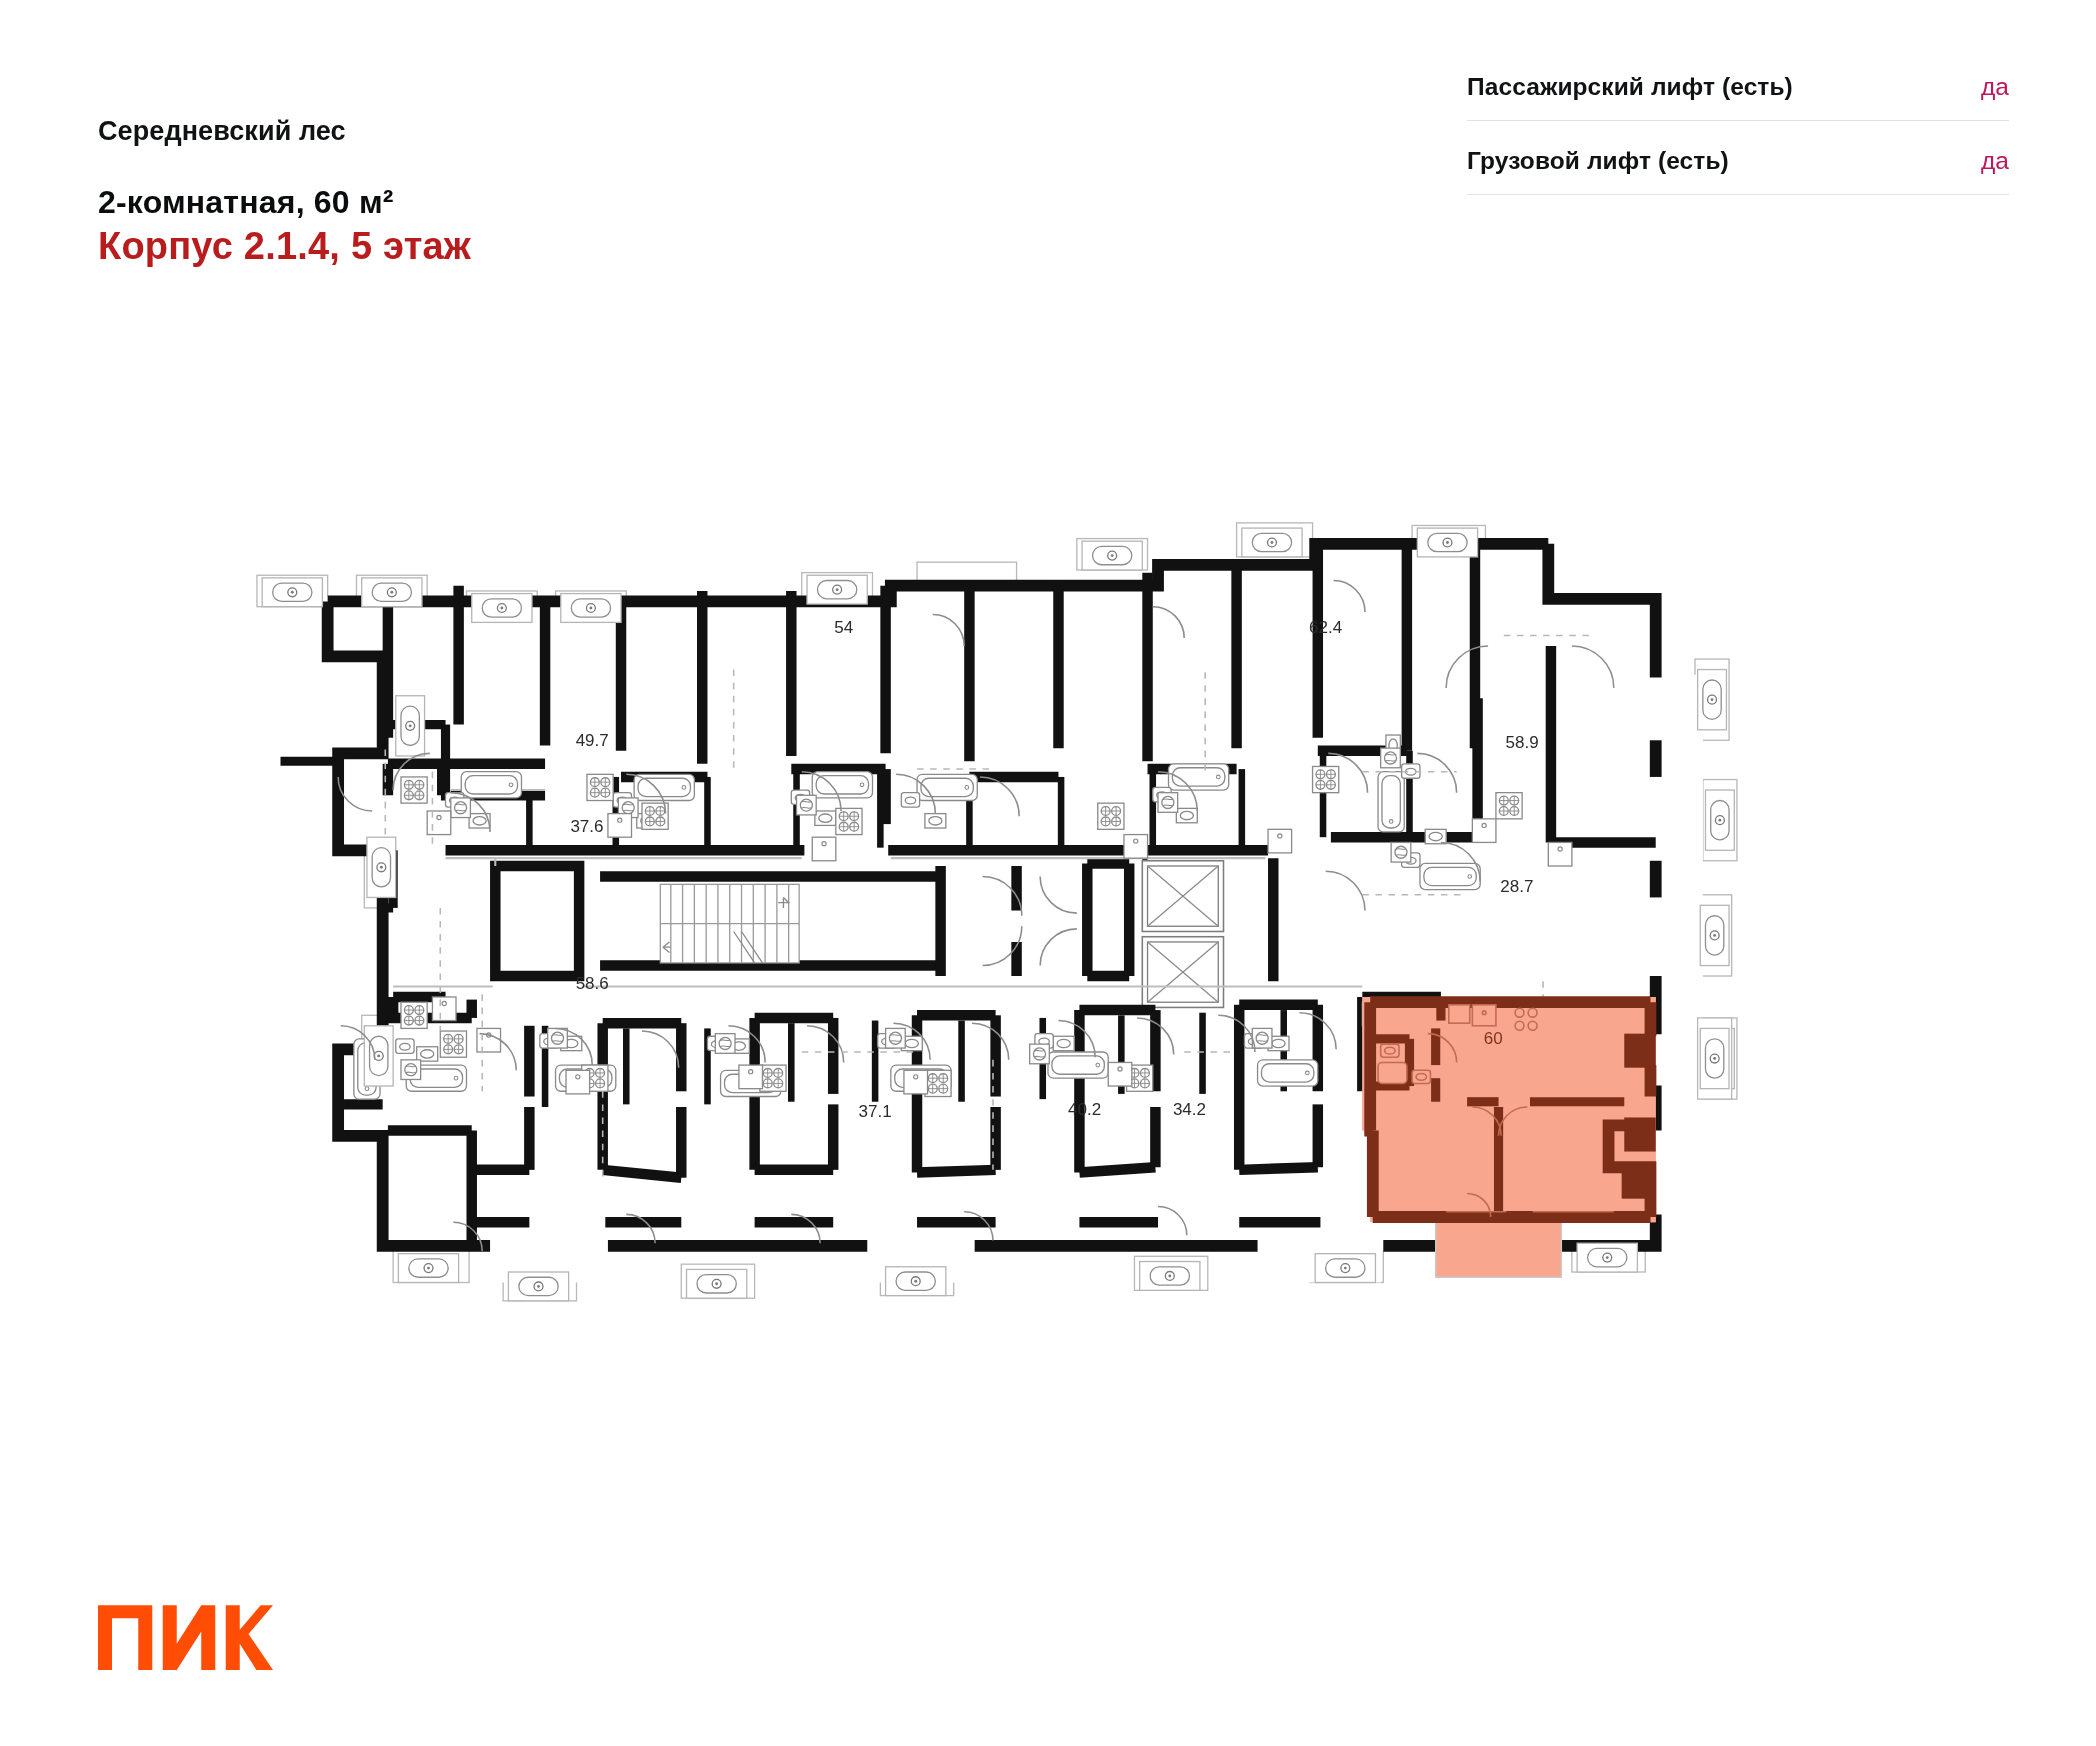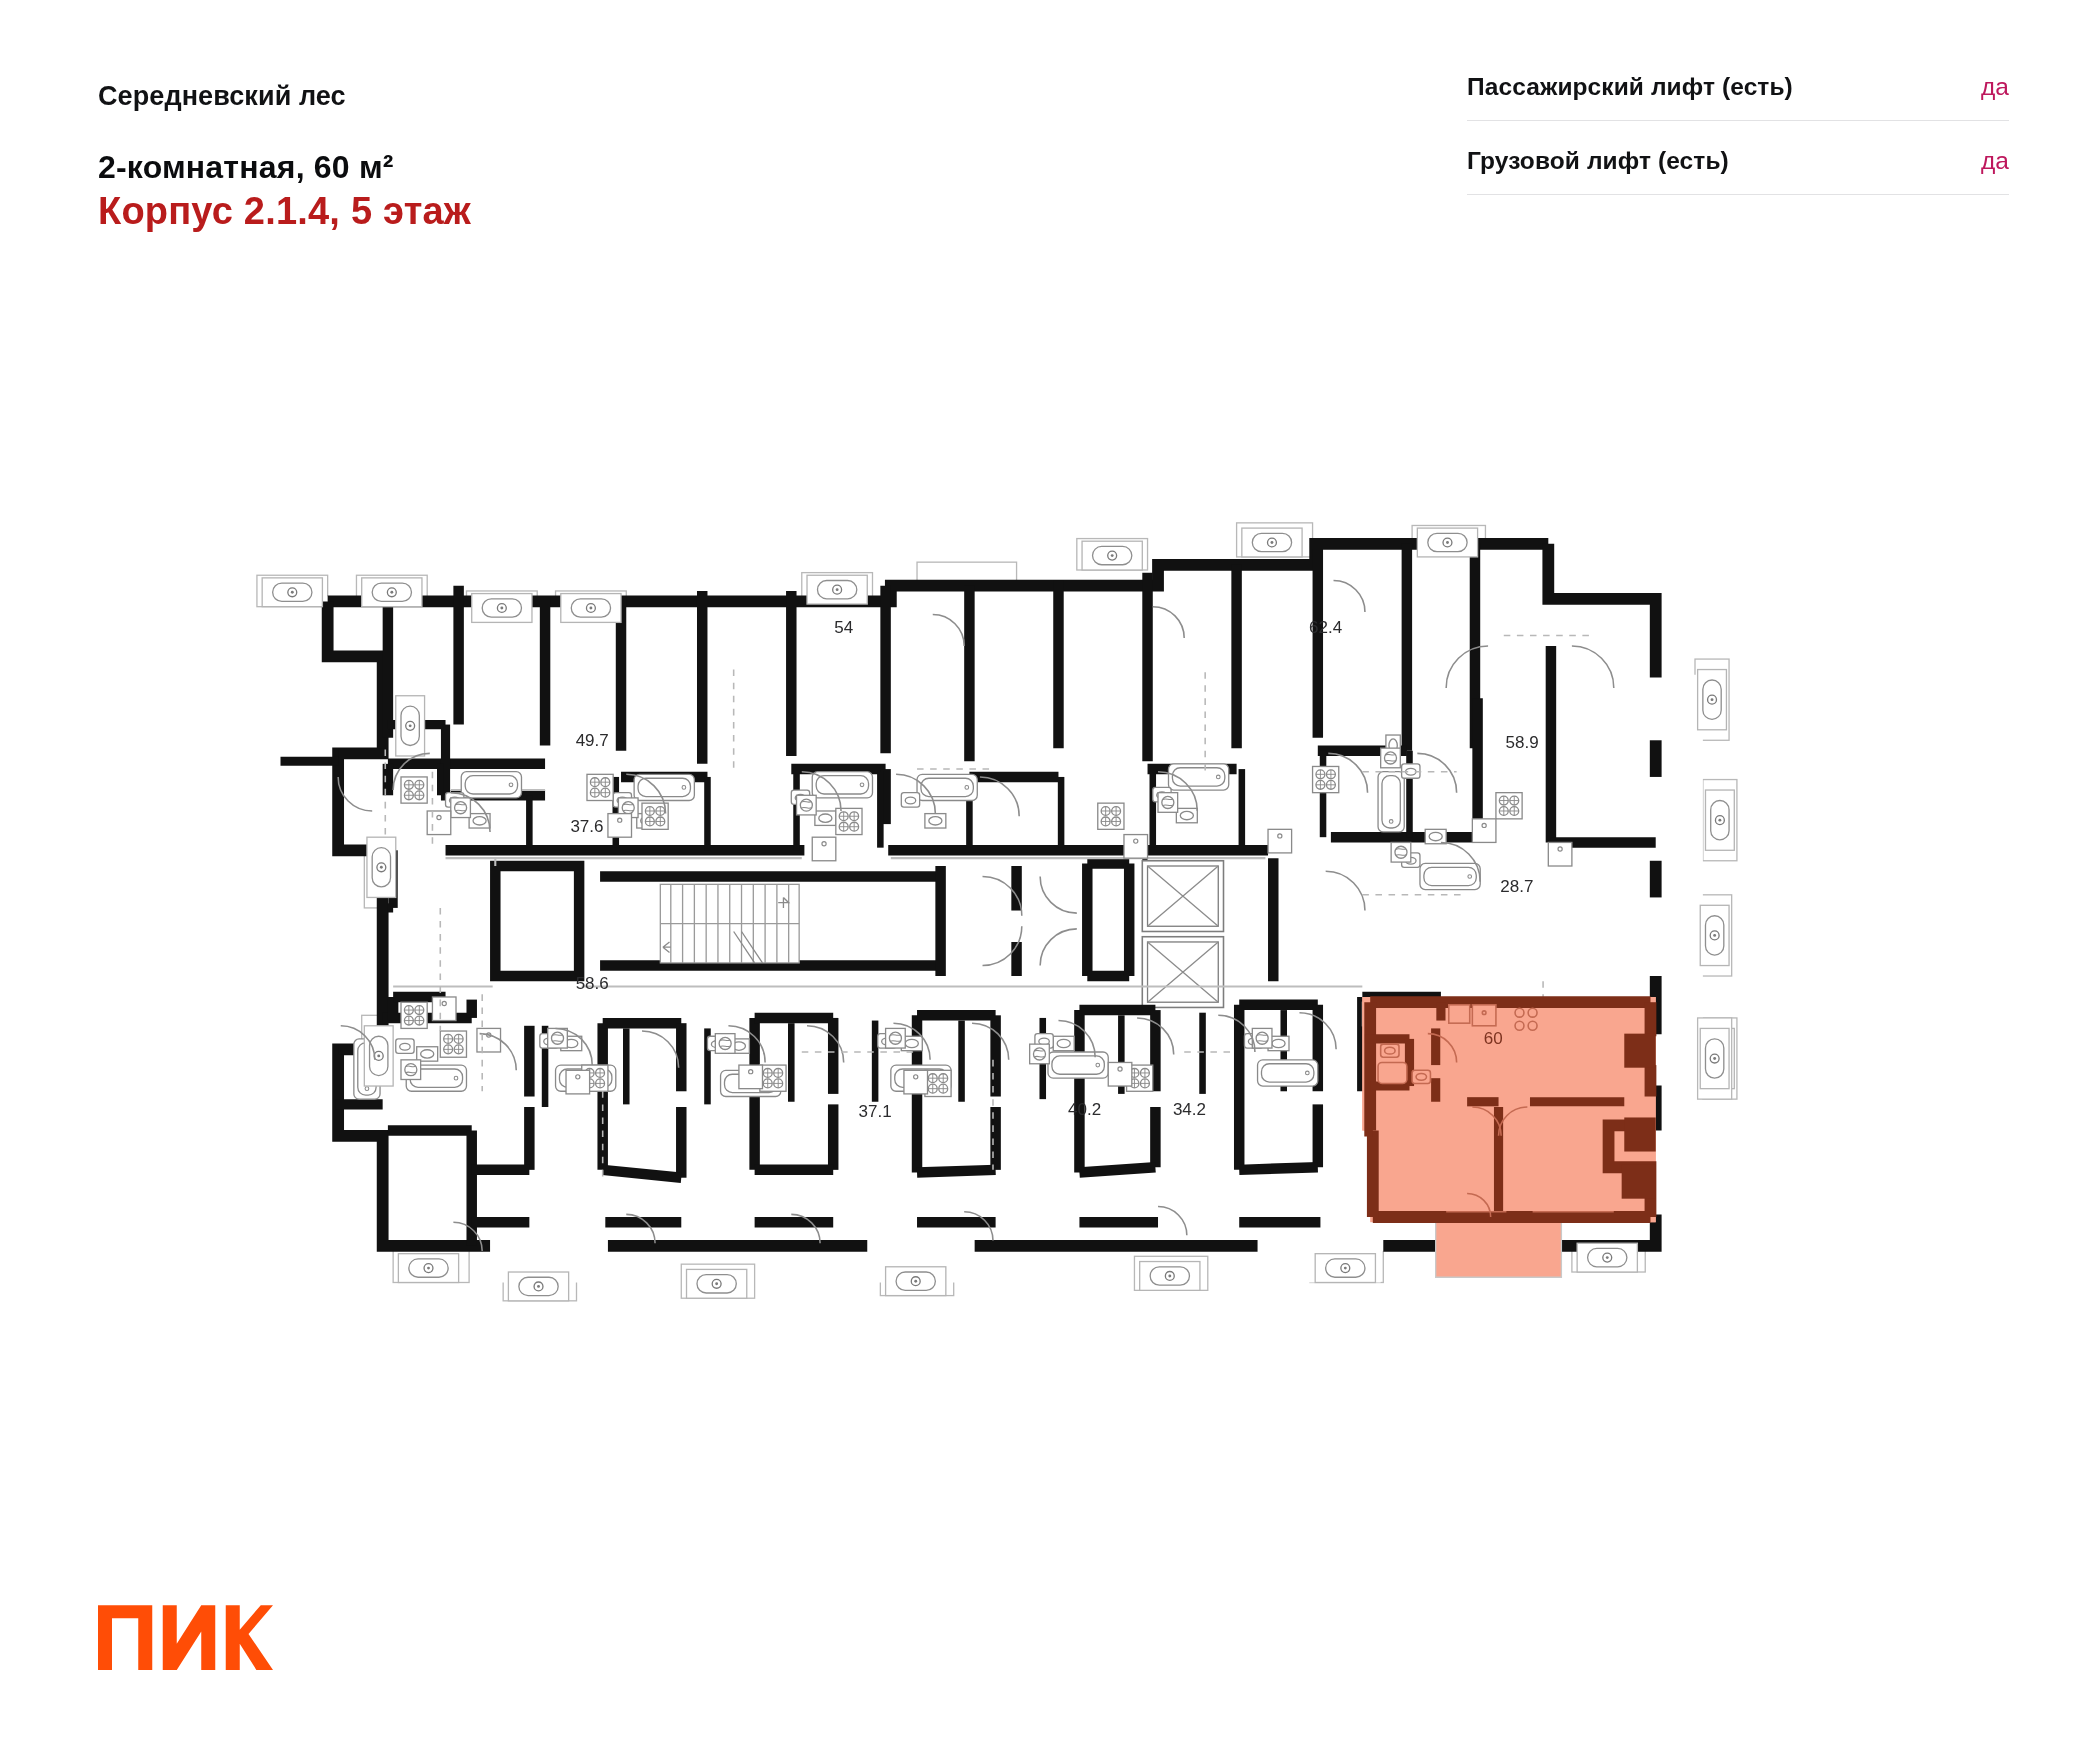--- a/index.html
+++ b/index.html
@@ -8,21 +8,21 @@
     background: #ffffff;
     font-family: "Liberation Sans", sans-serif;
     overflow: hidden;
   }
   .page { position: relative; width: 2096px; height: 1747px; background:#fff; }
 
   
   .hdr-left { position:absolute; left:98px; top:80px; width:873px; }
   .project-name {
     font-size: 27px; font-weight: 700; color:#111214;
-    letter-spacing:0.1px; line-height:1.2;
+    letter-spacing:0.1px; line-height:1.2;margin-top:35px;
   }
   .apt-title {
     margin-top:37px;
     font-size: 32px; font-weight: 700; color:#0b0c0e;
     letter-spacing:0.2px; line-height:1.15;
   }
   .apt-sub {
     margin-top:4px;
     font-size: 38px; font-weight: 700; color:#b91c1c;
     letter-spacing:0.2px; line-height:1.15;

